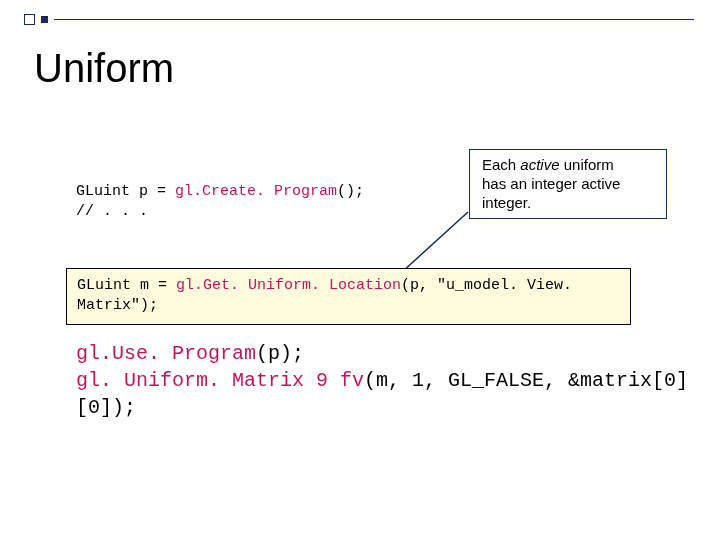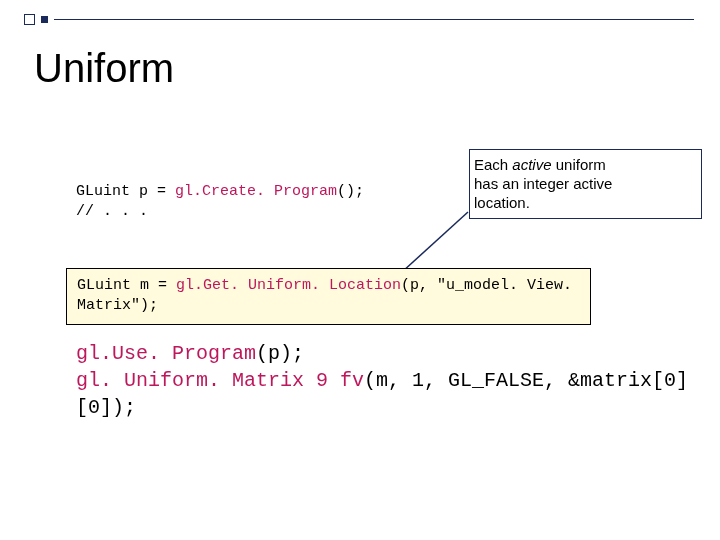--- a/index.html
+++ b/index.html
@@ -51,24 +51,24 @@
     font-family: "Courier New", monospace;
     font-size: 15px;
     line-height: 1.35;
     color: #000;
   }
   .hl { color: #be185d; }
   .callout {
     position: absolute;
     top: 149px;
     left: 469px;
-    width: 233px;
+    width: 198px;
     border: 1.5px solid #1a2a5a;
     background: #fff;
-    padding: 6px 4px;
+    padding: 6px 12px;
     font-size: 15px;
     line-height: 1.25;
     color: #000;
   }
   .callout .em { font-style: italic; }
   .arrow-svg {
     position: absolute;
     top: 210px;
     left: 398px;
     width: 75px;
@@ -79,21 +79,21 @@
     position: absolute;
     top: 268px;
     left: 66px;
     border: 1px solid #000;
     background: #fffbdc;
     padding: 7px 10px 7px 10px;
     font-family: "Courier New", monospace;
     font-size: 15px;
     line-height: 1.35;
     color: #000;
-    width: 525px;
+    width: 565px;
   }
   .code-block-3 {
     position: absolute;
     top: 340px;
     left: 76px;
     font-family: "Courier New", monospace;
     font-size: 20px;
     line-height: 1.35;
     color: #000;
   }
@@ -110,21 +110,21 @@
 <h1 class="title">Uniform</h1>
 
 <div class="code-block-1">
   <div><span>GLuint p = </span><span class="hl">gl.Create. Program</span><span>();</span></div>
   <div>// . . .</div>
 </div>
 
 <div class="callout">
   <span>Each </span><span class="em">active</span><span> uniform</span><br>
   <span>has an integer active</span><br>
-  <span>location.</span>
+  <span>integer.</span>
 </div>
 
 <svg class="arrow-svg">
   <line x1="70" y1="2" x2="4" y2="62" stroke="#1a2a5a" stroke-width="1.5"></line>
 </svg>
 
 <div class="code-box">
   <div><span>GLuint m = </span><span class="hl">gl.Get. Uniform. Location</span><span>(p, "u_model. View. Matrix");</span></div>
 </div>
 

